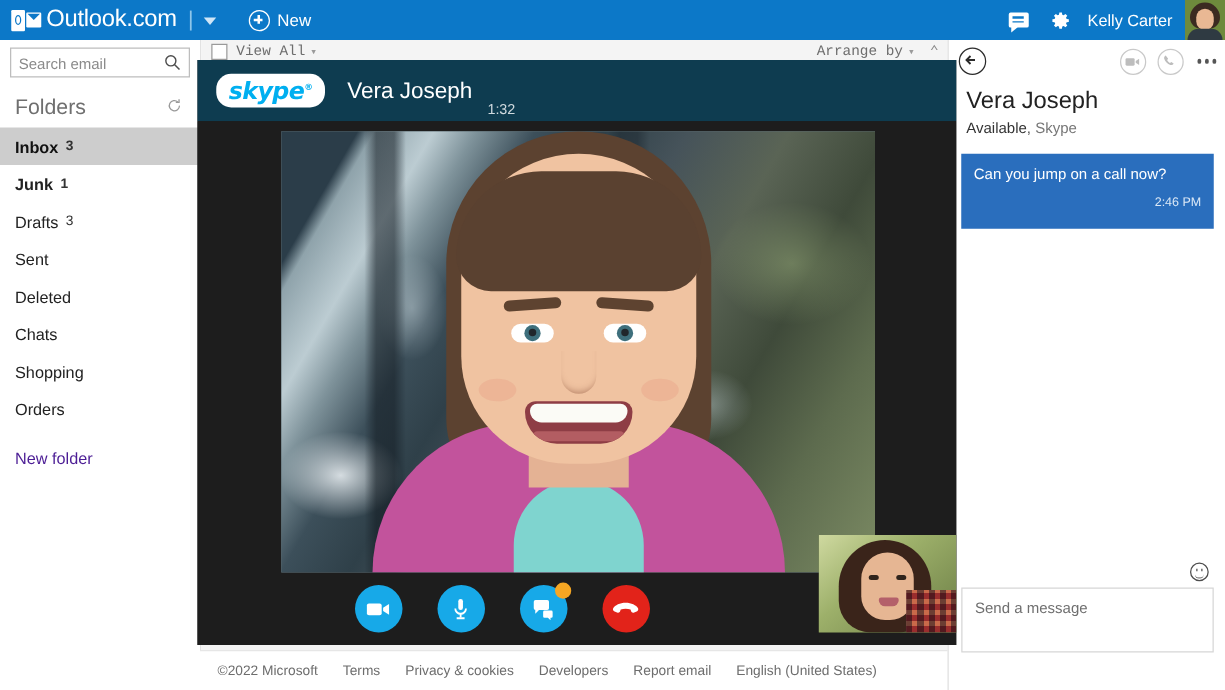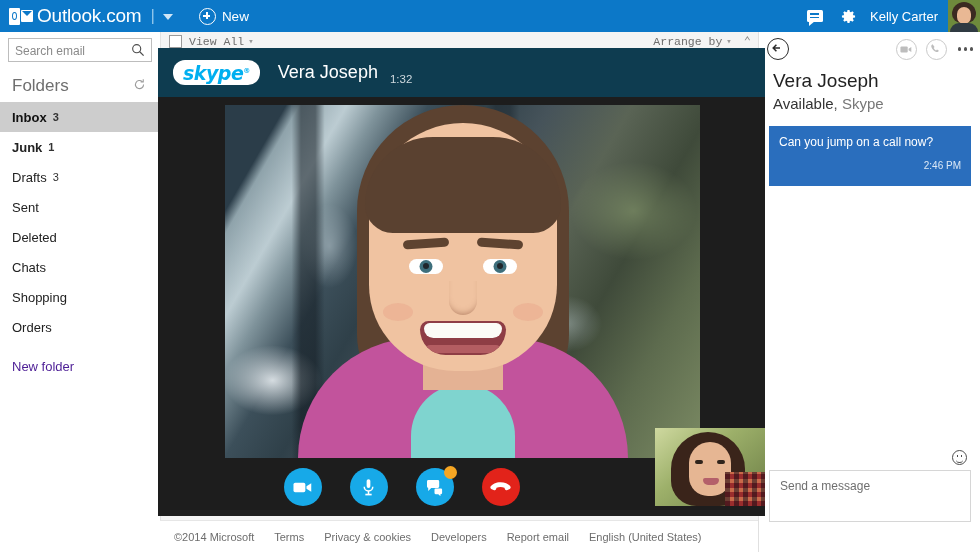--- a/index.html
+++ b/index.html
@@ -174,21 +174,21 @@
   .rp-head .actions { margin-left: auto; display: flex; align-items: center; gap: 9px; }
   .ico-circle {
     width: 21px; height: 21px; border-radius: 50%; border: 1.4px solid #c9c9c9;
     display: flex; align-items: center; justify-content: center; box-sizing: border-box;
   }
   .dots3 { display: flex; gap: 2.5px; margin-left: 2px; }
   .dots3 i { width: 3.5px; height: 3.5px; border-radius: 50%; background: #555; display: block; }
   .rp-name {
     font-size: 19px; color: #222; margin: 4px 0 0 14px; font-weight: 400;
   }
-  .rp-status { font-size: 15px; color: #555; margin: 3px 0 0 14px; }
+  .rp-status { font-size: 12px; color: #555; margin: 3px 0 0 14px; }
   .rp-status b { font-weight: 400; color: #333; }
   .rp-status .svc { color: #777; }
   .bubble {
     margin: 14px 10px 0 10px; background: #2a6ebd; color: #fff;
     padding: 8px 10px 12px 10px; font-size: 12px; line-height: 16px;
     position: relative; box-sizing: border-box;
   }
   .bubble .time {
     display: block; text-align: right; font-size: 10px; margin-top: 8px;
     color: #dbe8f6;
@@ -225,21 +225,21 @@
     padding-left: 15px; box-sizing: border-box;
   }
   .sk-logo {
     background: #fff; color: #00aff0; font-style: italic; font-weight: 700;
     font-size: 19px; border-radius: 12px; padding: 1px 10px 2px 10px;
     letter-spacing: -0.5px; line-height: 20px; position: relative;
     font-family: "DejaVu Sans", sans-serif;
   }
   .sk-logo sup { font-size: 7px; vertical-align: super; font-style: normal; }
   .sk-caller { color: #fff; font-size: 18px; margin-left: 18px; font-weight: 400; }
-  .sk-timer { color: #cfd9de; font-size: 11.5px; margin-left: 12px; position: relative; top: 6px; }
+  .sk-timer { color: #cfd9de; font-size: 11.5px; margin-left: 12px; position: relative; top: 15px; }
 
   .sk-body { position: relative; height: 419px; background: #1d1d1d; }
   .video-main {
     position: absolute; left: 67px; top: 8px; width: 475px; height: 353px;
     overflow: hidden; background: #6a7d84;
   }
   
   .vb { position: absolute; inset: 0;
     background:
       linear-gradient(120deg, #2b3d49 0%, #2b3d49 9%, #8fa3ab 11%, #bcccd2 18%, #7f939b 23%, #3c4f5a 30%, #2f4049 38%, #46535a 48%, #5a6455 60%, #3f4a3a 72%, #5d6b4e 84%, #7b8a63 100%);
@@ -443,21 +443,21 @@
         <span class="pg">⏮</span>
         <span class="pg">◀</span>
         <span class="pg">▶</span>
         <span class="pg">⏭</span>
         <span class="pg">▾</span>
       </span>
     </div>
   </div>
 
   <div class="pagefooter">
-    <span>©2014 Microsoft</span>
+    <span>©2022 Microsoft</span>
     <span>Terms</span>
     <span>Privacy &amp; cookies</span>
     <span>Developers</span>
     <span>Report email</span>
     <span>English (United States)</span>
   </div>
 
   <div class="rightpanel">
     <div class="rp-head">
       <span class="back-circle">

